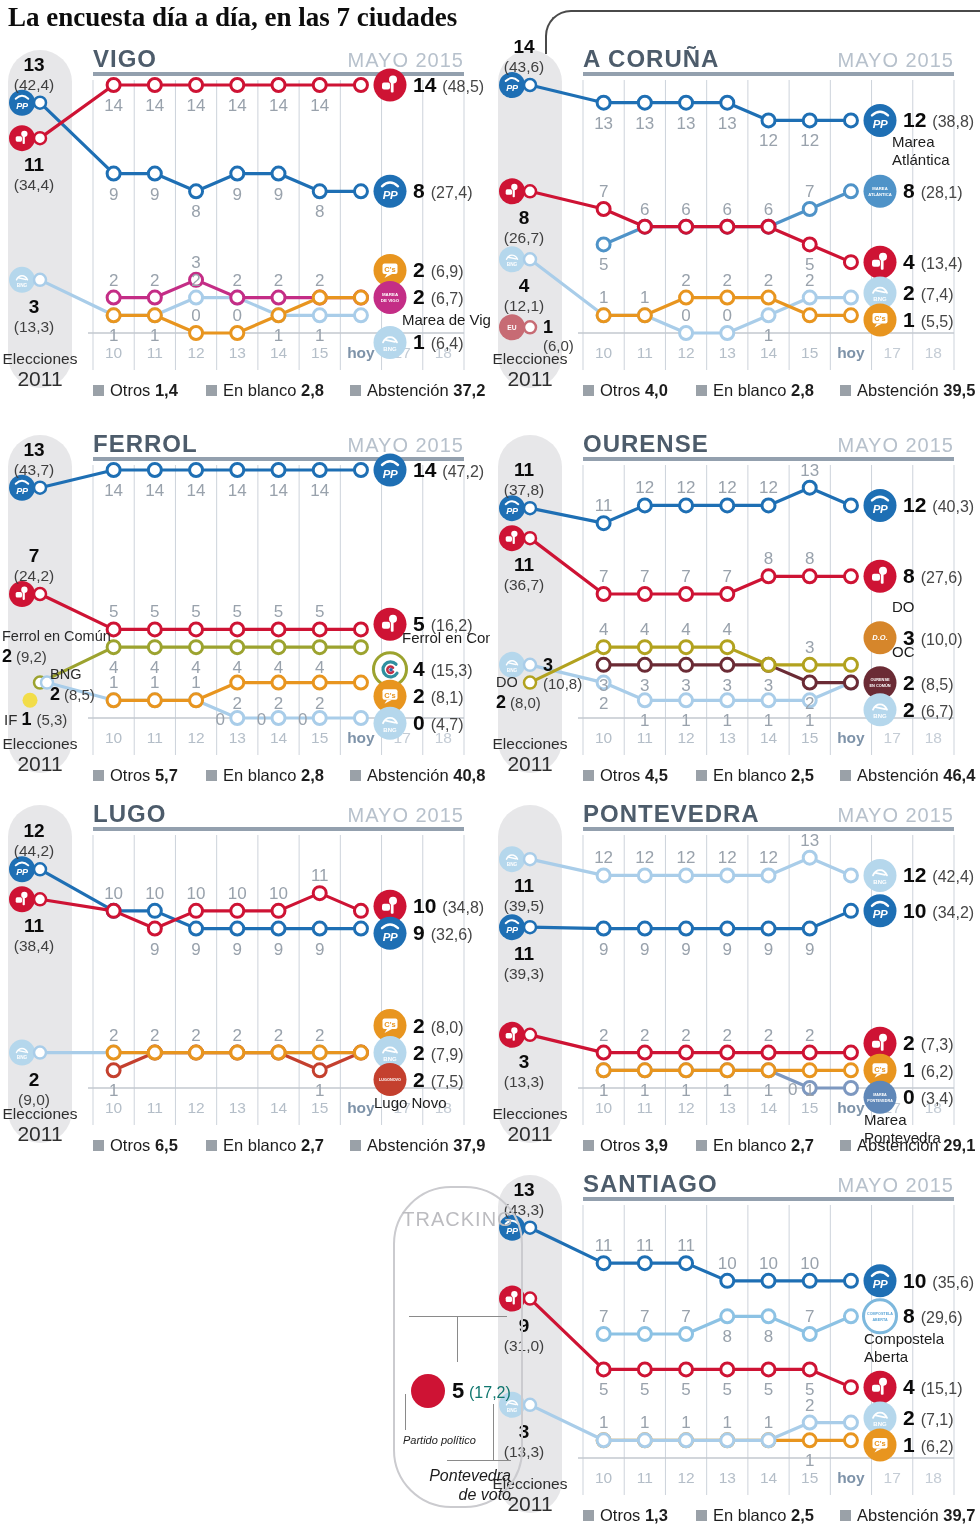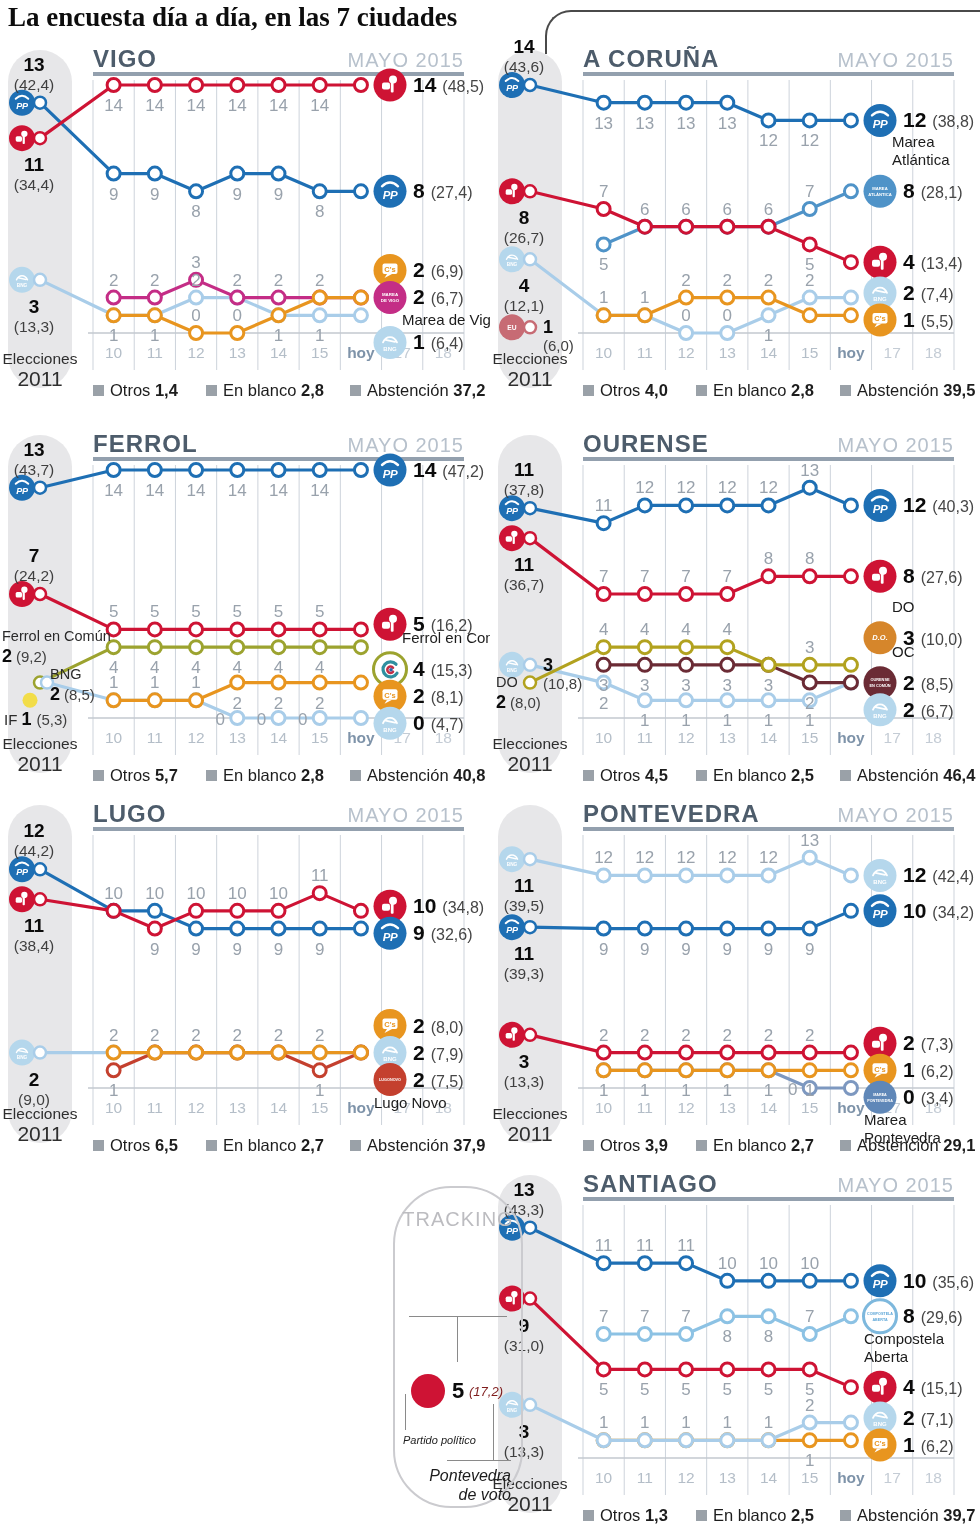--- a/index.html
+++ b/index.html
@@ -14,21 +14,21 @@
   svg text{font-family:"Liberation Sans",sans-serif;}
   .tracking-box{position:absolute;left:352px;top:1186px;width:126px;height:318px;
         border:2px solid #cbcbcf;border-radius:58px;margin-left:41px;}
   .tracking-box div,.tracking-box span{position:absolute;}
   .tr-title{top:20px;left:0;width:100%;text-align:center;font-size:20px;color:#bcbcc0;letter-spacing:1px;}
   .tr-desc{top:52px;left:8px;width:110px;text-align:center;font-style:italic;font-size:15.5px;color:#1c1c1c;line-height:1.25;}
   .tr-bracket{top:128px;left:14px;right:14px;border-top:1.5px solid #8a8a8a;}
   .tr-vline{left:62px;top:128px;height:46px;border-left:1.5px solid #8a8a8a;}
   .tr-dot{left:16px;top:186px;width:34px;height:34px;border-radius:50%;background:#ce1334;}
   .tr-seats{left:57px;top:190px;font-size:22px;font-weight:700;color:#0b0b0b;}
-  .tr-pct{left:74px;top:196px;font-size:13px;color:#7f1d1d;font-style:italic;}
+  .tr-pct{left:74px;top:196px;font-size:16px;color:#0f766e;}
   .tr-dotline{left:10px;top:206px;height:36px;border-left:1.5px solid #8a8a8a;}
   .tr-party{left:8px;top:246px;width:86px;font-style:italic;font-size:11px;color:#1c1c1c;line-height:1.2;}
   .tr-pvline{left:98px;top:216px;height:56px;border-left:1.5px solid #8a8a8a;}
   .tr-phline{left:52px;right:10px;top:272px;border-top:1.5px solid #8a8a8a;}
   .tr-pctlabel{right:10px;top:278px;width:104px;text-align:right;font-style:italic;font-size:16px;color:#1c1c1c;line-height:1.2;}
 </style>
 </head>
 <body>
 
 <div class="page">

